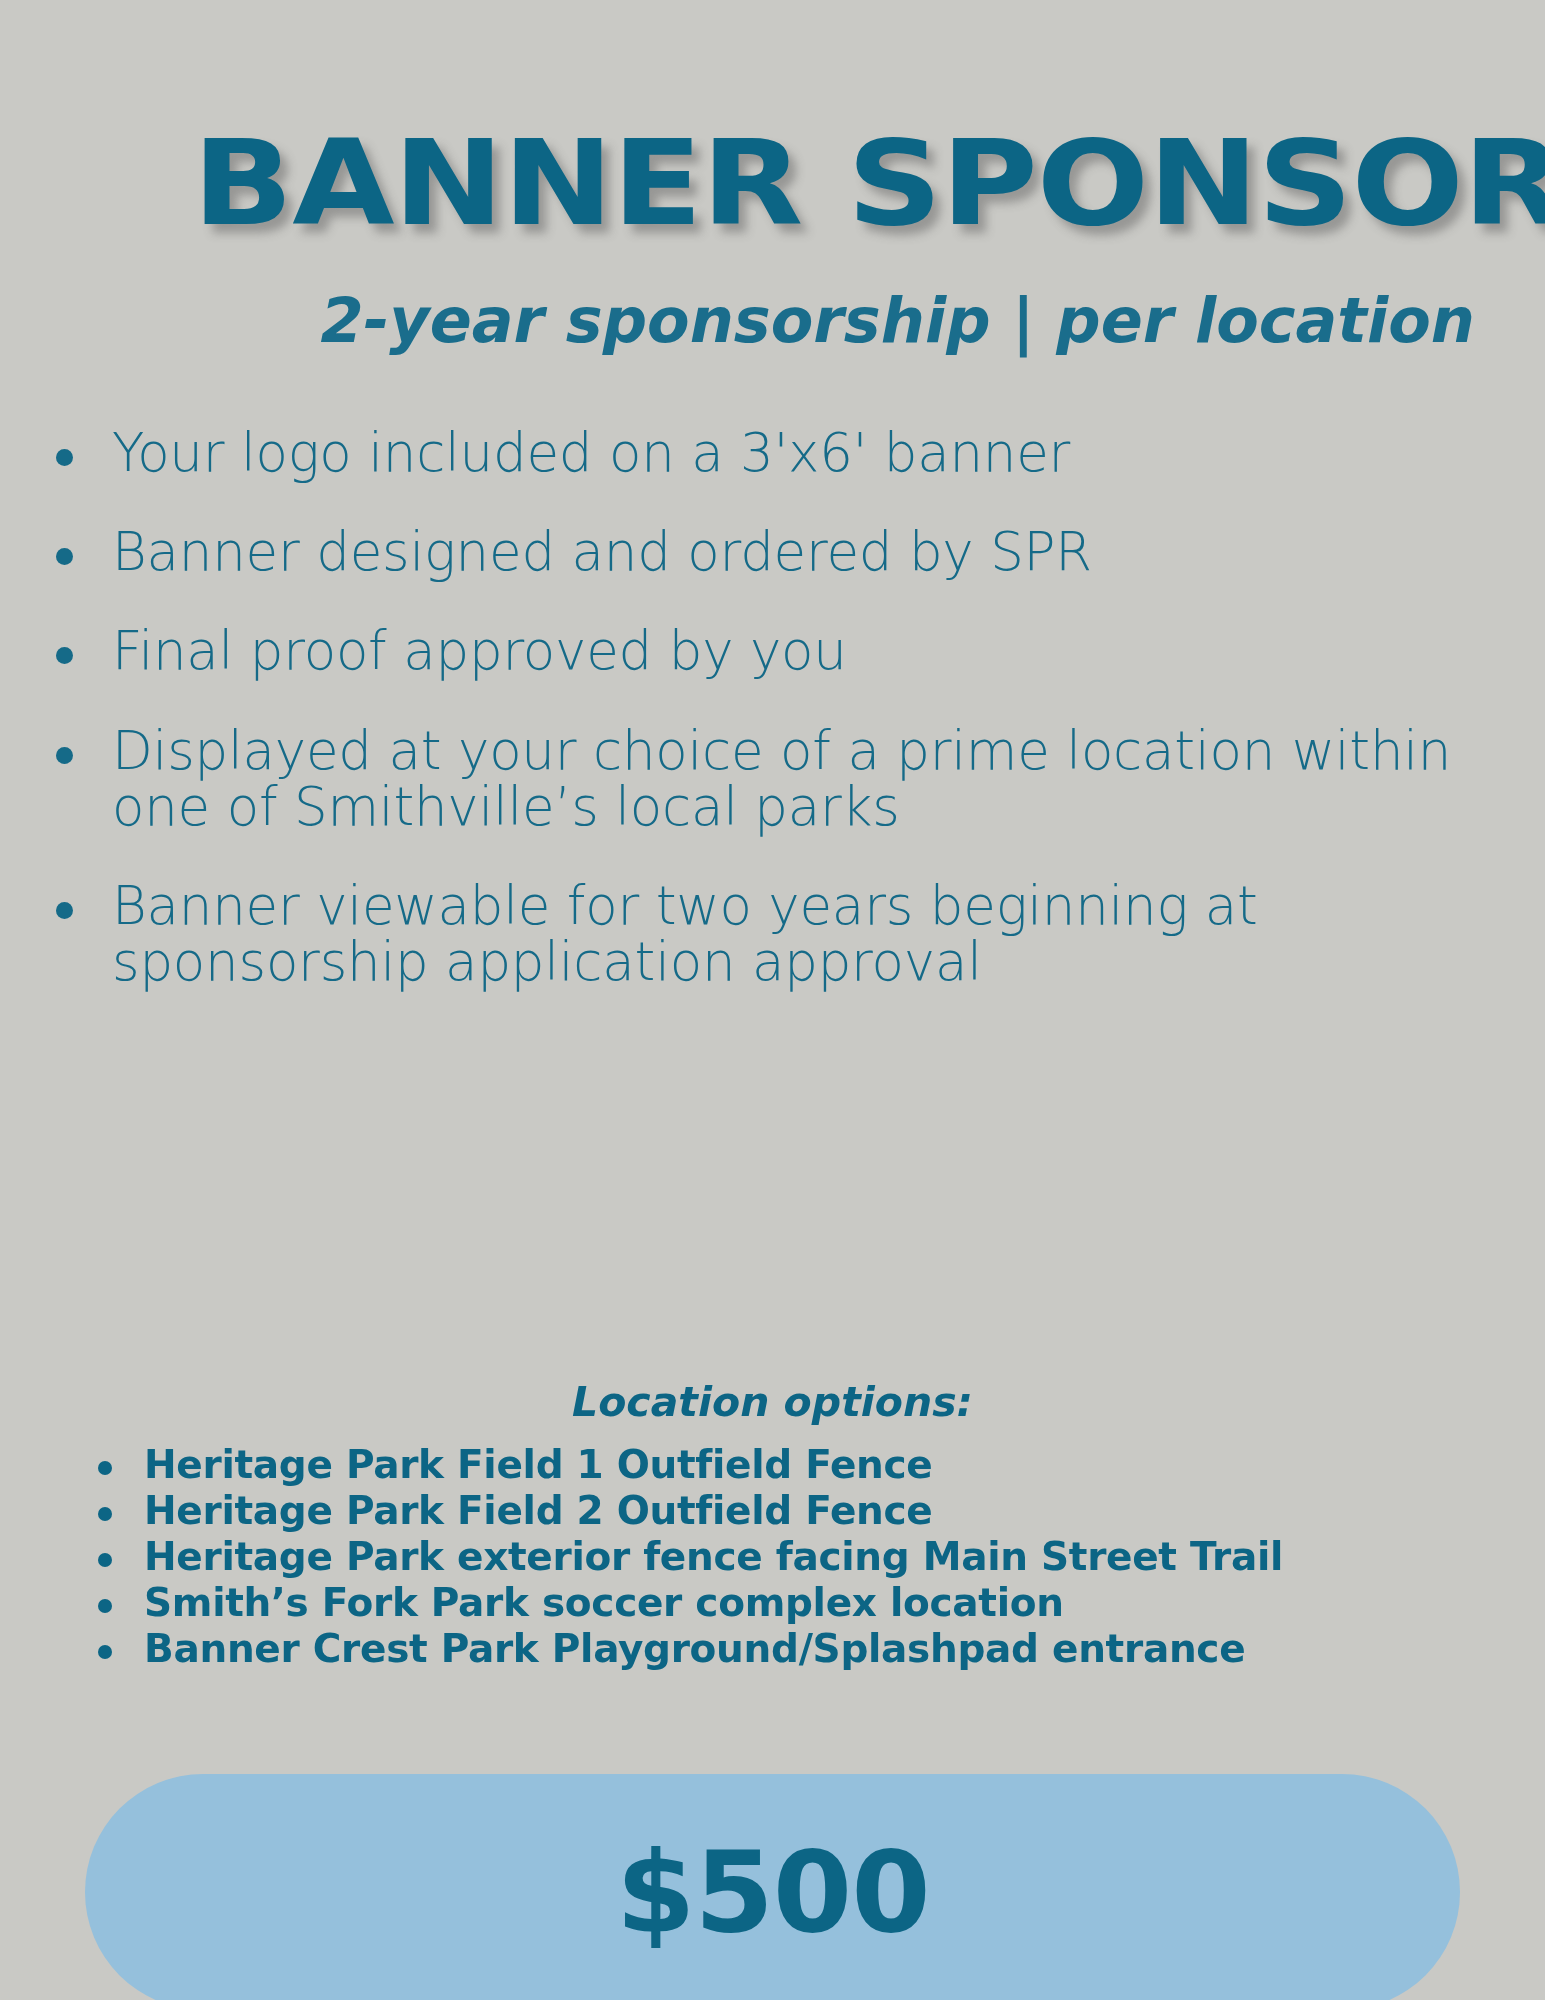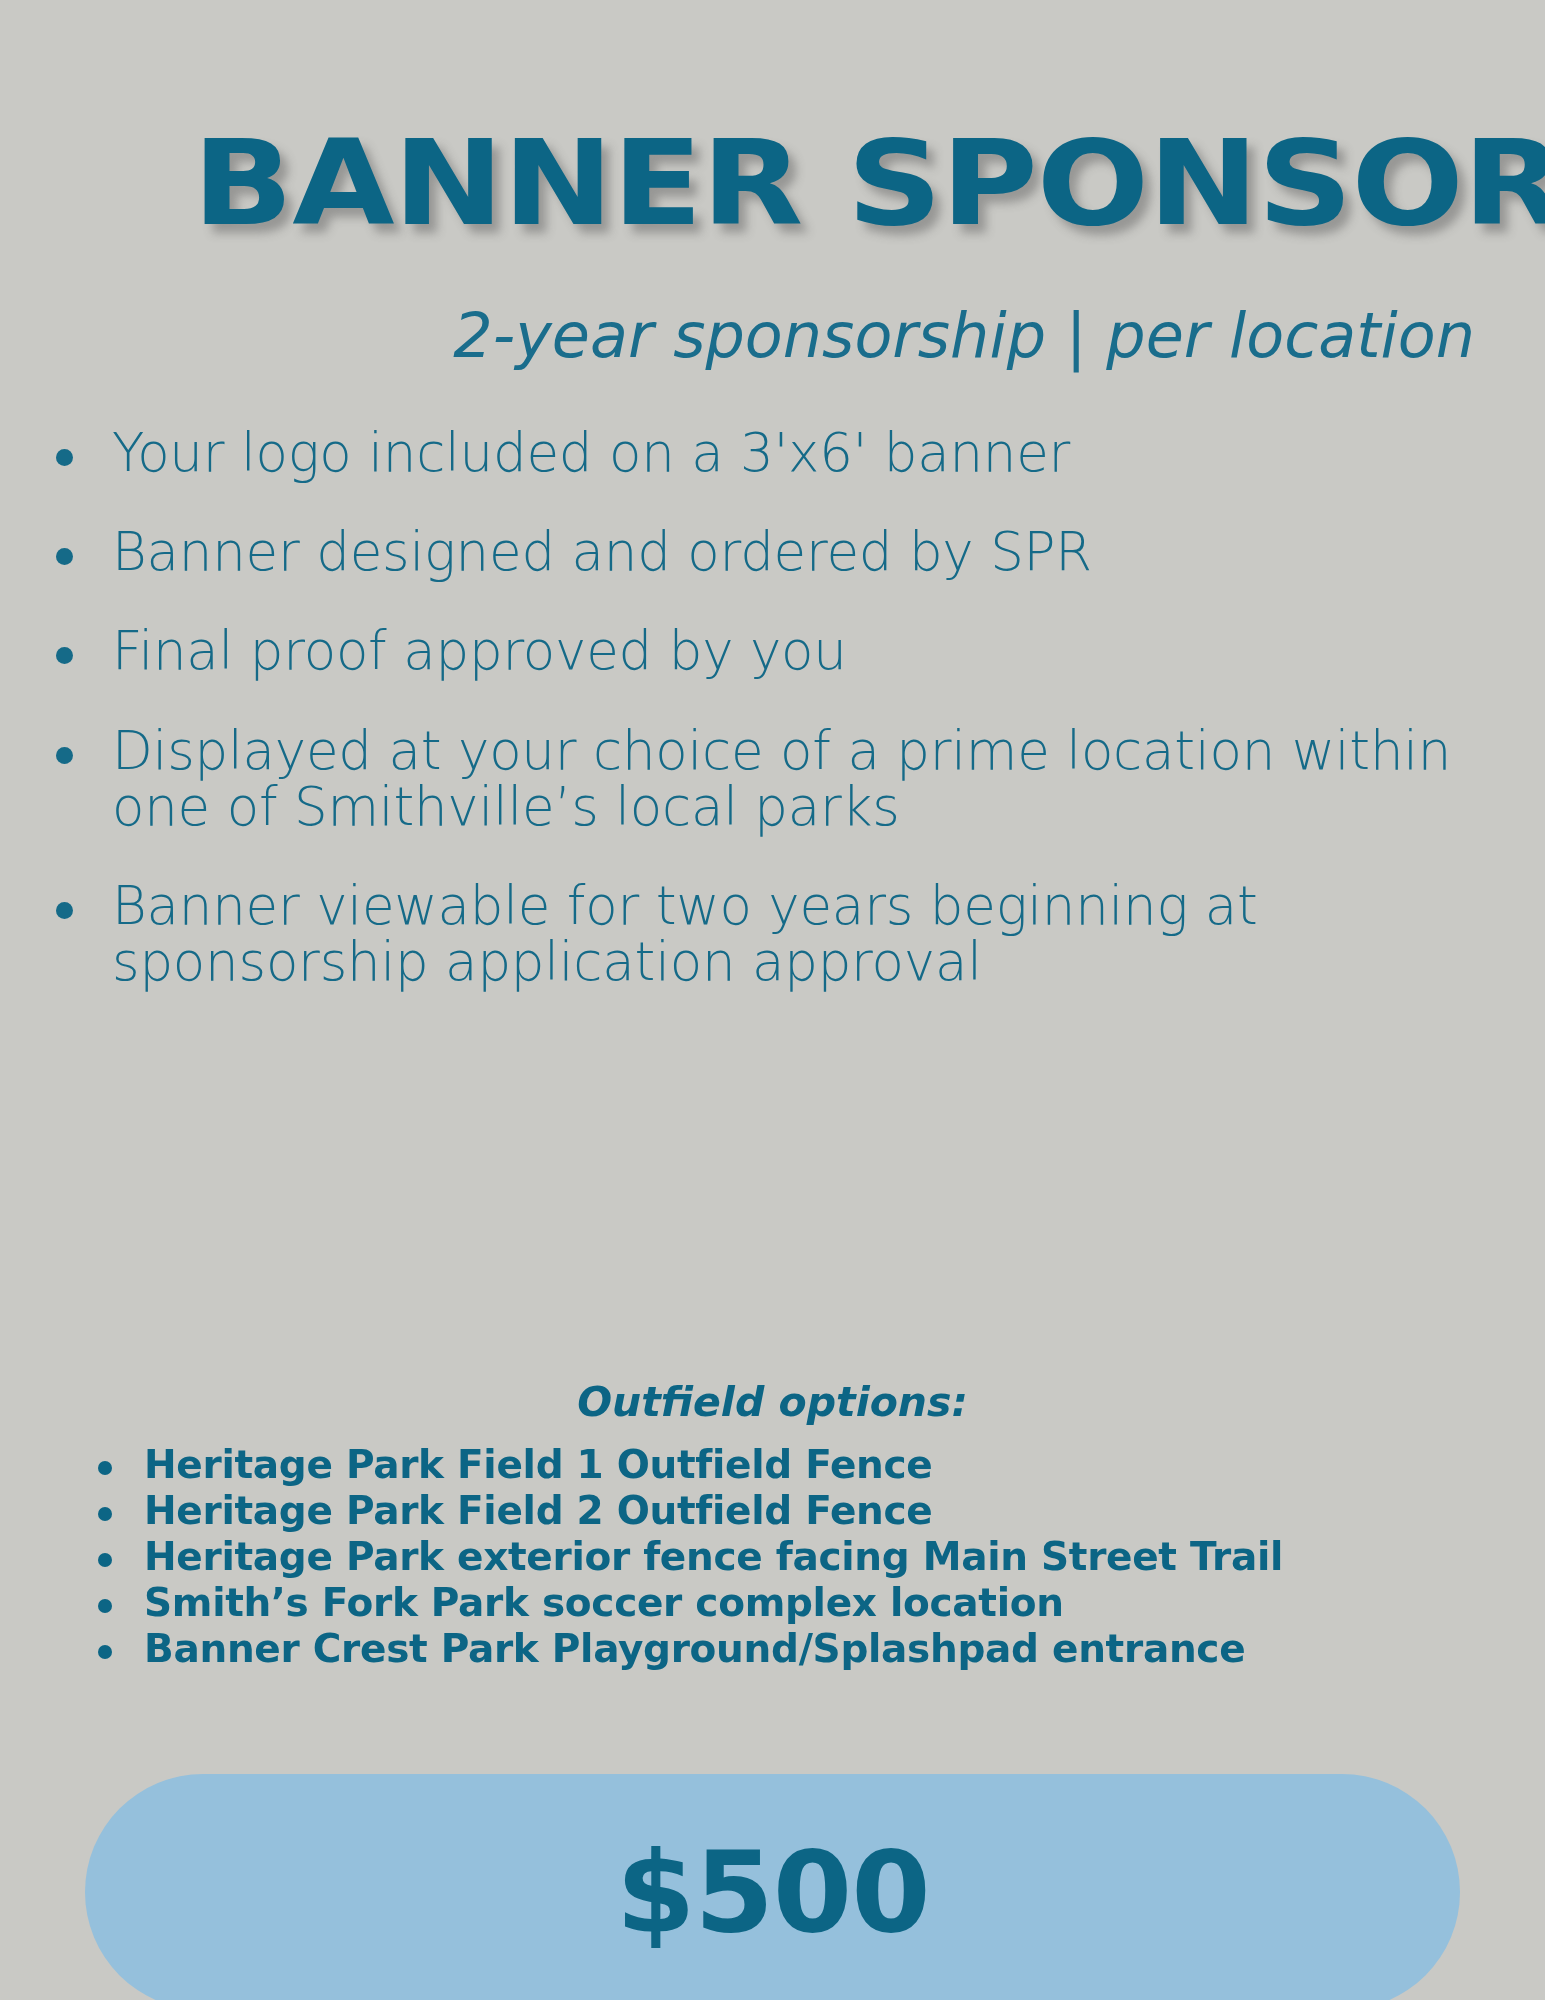--- a/index.html
+++ b/index.html
@@ -38,25 +38,25 @@
     color: #0c6585;
     transform: scaleX(1.12);
     transform-origin: center center;
     text-shadow: 7px 9px 9px rgba(90,90,90,0.45);
     white-space: nowrap;
     margin: 0;
   }
   .subtitle {
     font-family: "DejaVu Sans", sans-serif;
     font-style: italic;
-    font-weight: normal;
+    font-weight: bold;
     font-size: 62px;
     line-height: 1.0;
     color: #1a6d8c;
-    margin: 63px 0 0 0;
+    margin: 48px 0 0 0;
     white-space: nowrap;
   }
 
   
   .benefits {
     position: absolute;
     left: 48px;
     top: 382px;
     width: 1460px;
     list-style: none;
@@ -183,21 +183,21 @@
     <li class="benefit-item">
       <span class="bullet-dot"></span>
       <span>Displayed at your choice of a prime location within one of Smithville’s local parks</span>
     </li>
     <li class="benefit-item">
       <span class="bullet-dot"></span>
       <span>Banner viewable for two years beginning at sponsorship application approval</span>
     </li>
   </ul>
 
-  <div class="loc-header">Outfield options:</div>
+  <div class="loc-header">Location options:</div>
 
   <ul class="locations">
     <li class="location-item">
       <span class="bullet-dot"></span>
       <span>Heritage Park Field 1 Outfield Fence</span>
     </li>
     <li class="location-item">
       <span class="bullet-dot"></span>
       <span>Heritage Park Field 2 Outfield Fence</span>
     </li>

